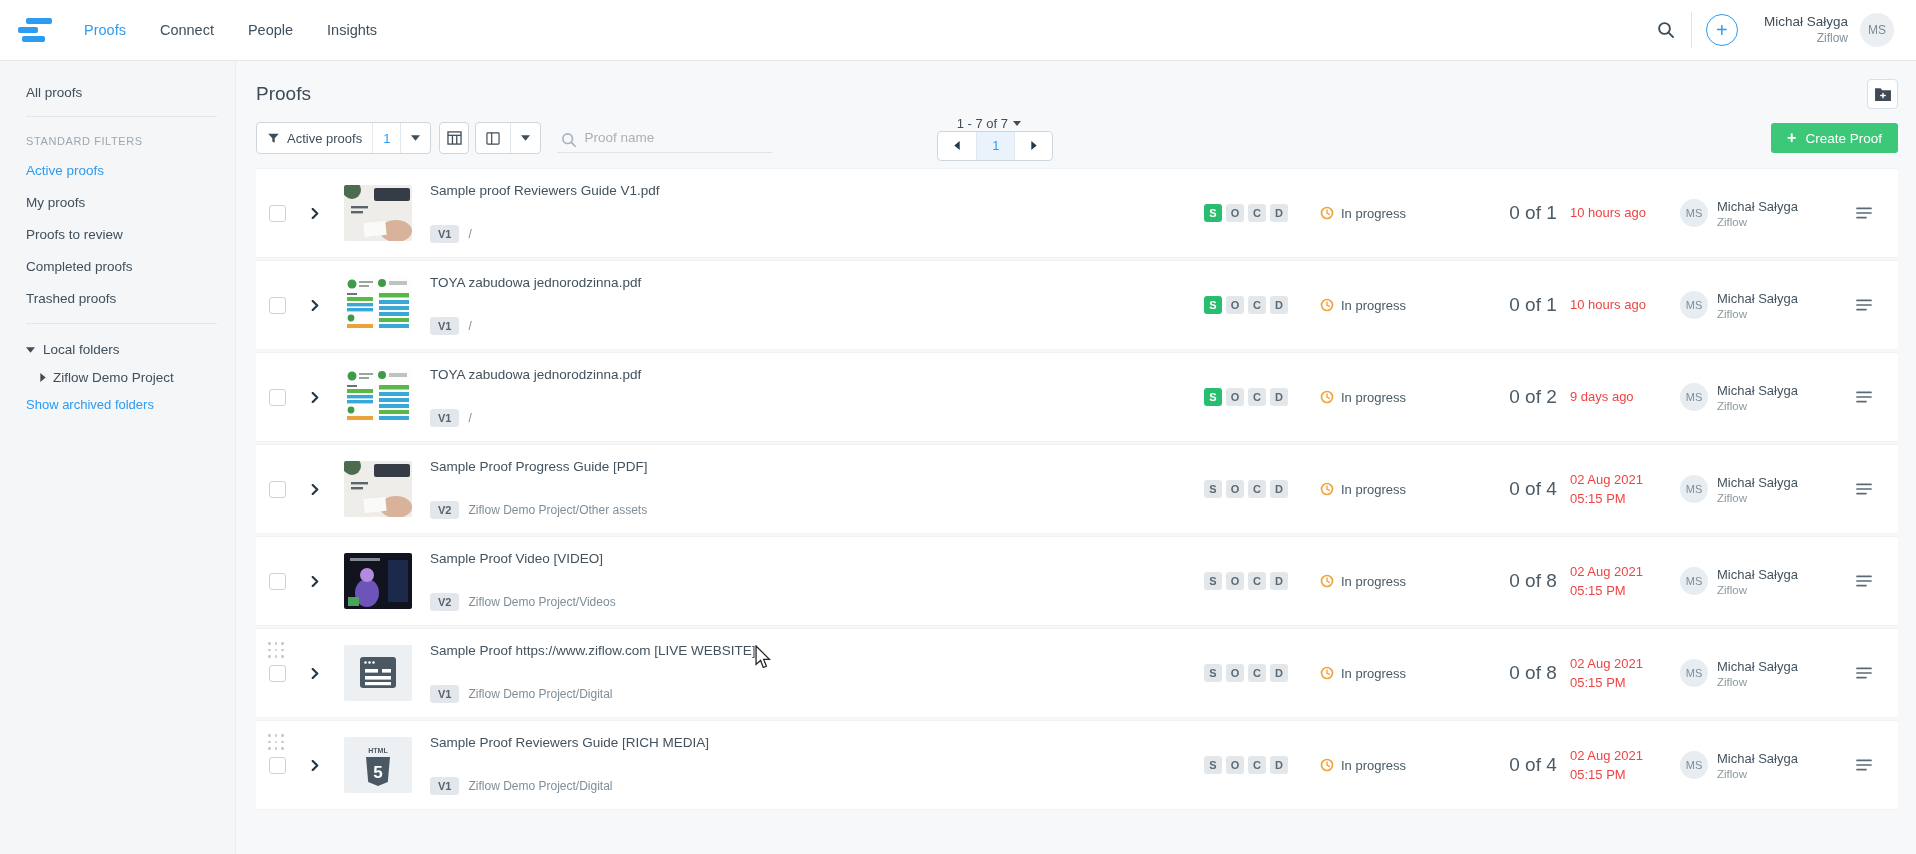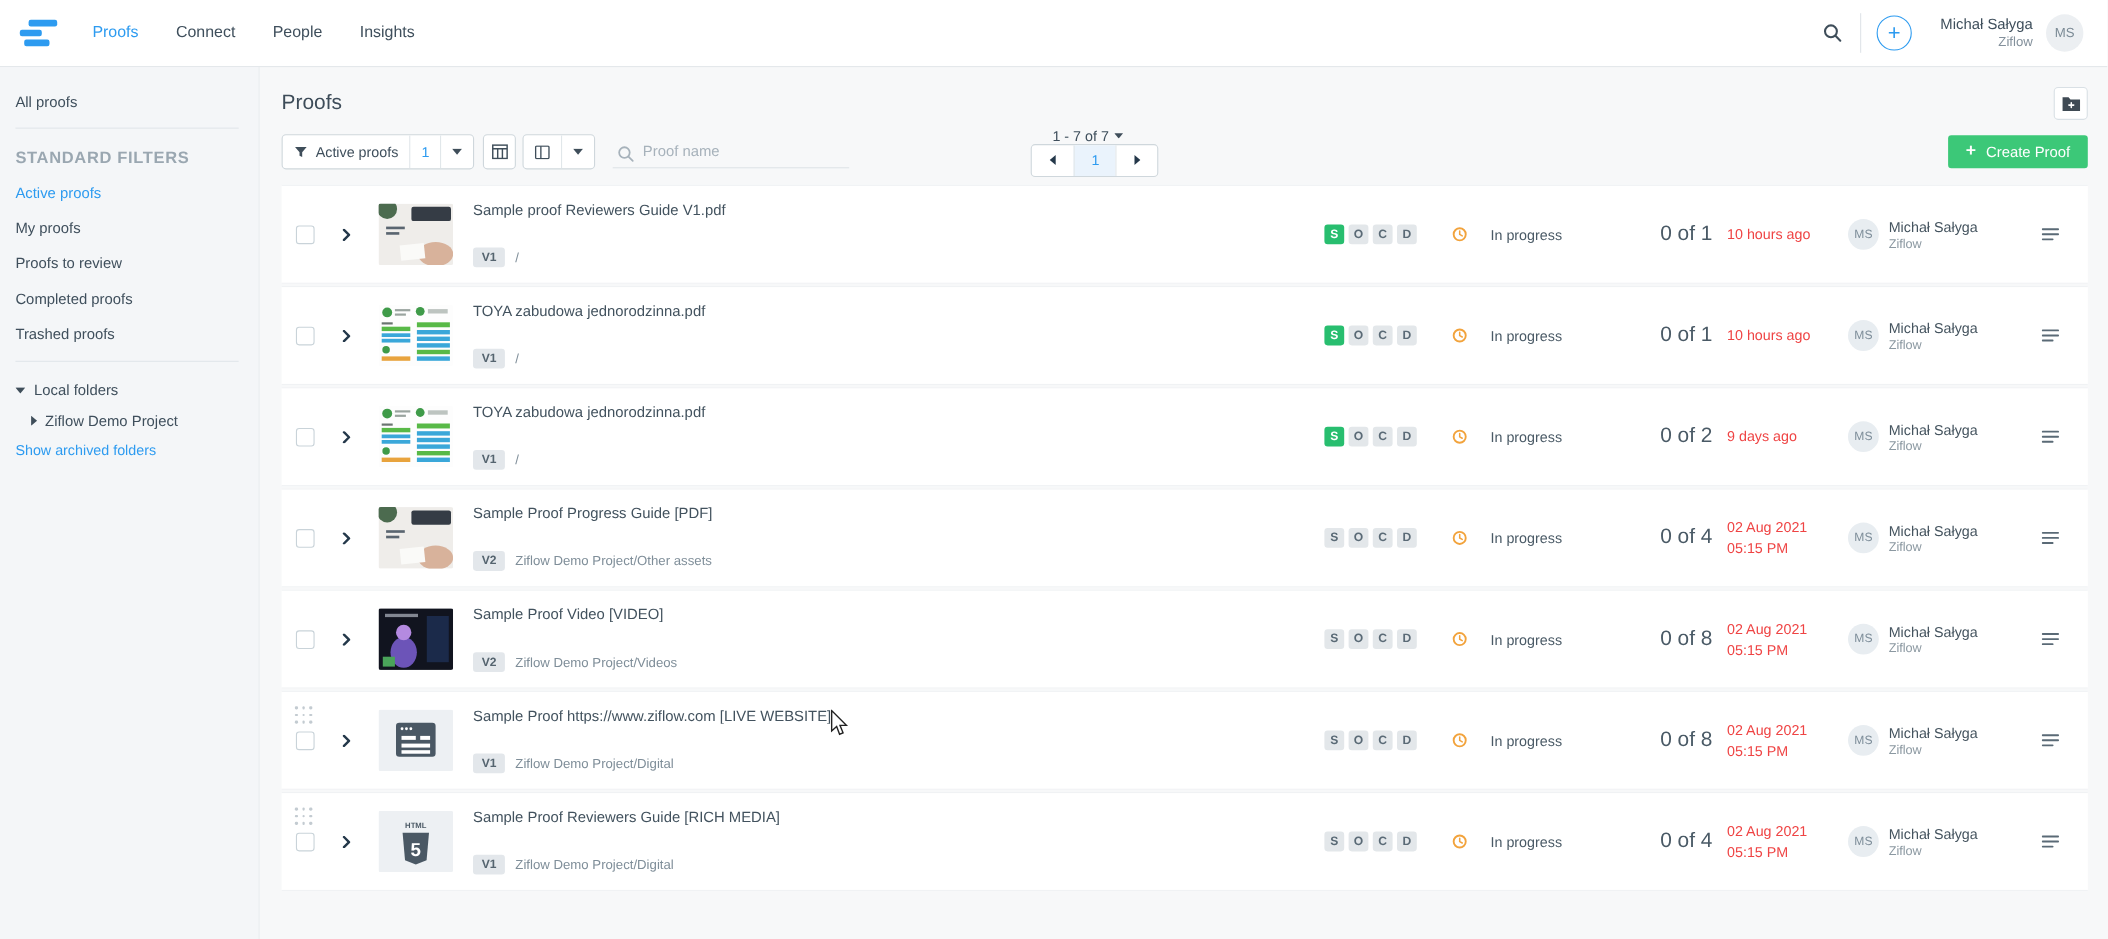--- a/index.html
+++ b/index.html
@@ -25,24 +25,24 @@
   .tb-search{width:34px; height:34px; display:flex; align-items:center; justify-content:center; cursor:pointer;}
   .tb-divider{width:1px; height:36px; background:#DFE4E8; margin:0 14px 0 8px;}
   .plus-btn{width:32px; height:32px; border-radius:50%; border:1.6px solid var(--accent_blue); background:#fff; color:var(--accent_blue); font-size:20px; line-height:1; display:flex; align-items:center; justify-content:center; cursor:pointer;}
   .user-block{margin-left:26px; text-align:right; line-height:1.3;}
   .user-name{font-size:13.5px; color:var(--text_dark);}
   .user-org{font-size:12px; color:var(--text_gray);}
   .avatar{width:34px; height:34px; border-radius:50%; background:#ECEFF2; color:#7B8A95; font-size:12px; display:flex; align-items:center; justify-content:center; margin-left:12px; cursor:pointer;}
 
   
   .app{display:flex; height:793px;}
-  .sidebar{width:236px; background:var(--sidebar_bg); border-right:1px solid #E9EDEF; padding:24px 18px 0 14px; font-size:13.5px; flex-shrink:0;}
+  .sidebar{width:236px; background:var(--sidebar_bg); border-right:1px solid #E9EDEF; padding:24px 18px 0 26px; font-size:13.5px; flex-shrink:0;}
   .side-link{color:var(--text_dark); cursor:pointer; margin-bottom:10px;}
   .side-sep{border:none; border-top:1px solid #E2E7EA; margin:16px 0 18px 0;}
-  .side-caption{font-size:15px; letter-spacing:.6px; color:#9AA7B1; margin-bottom:16px;font-weight:bold;}
+  .side-caption{font-size:11px; letter-spacing:.6px; color:#9AA7B1; margin-bottom:16px;}
   .side-filters div{margin-bottom:17px; color:var(--text_dark); cursor:pointer;}
   .side-filters div.active{color:var(--accent_blue);}
   .folder-head{display:flex; align-items:center; gap:8px; cursor:pointer; margin-bottom:13px;}
   .folder-item{display:flex; align-items:center; gap:7px; margin-left:14px; cursor:pointer; margin-bottom:12px;}
   .archived-link{color:var(--accent_blue); cursor:pointer; font-size:13px;}
 
   .main{flex:1; padding:0 18px 0 20px; min-width:0;}
   .main-head{display:flex; align-items:center; justify-content:space-between; margin-top:15px; height:36px;}
   .page-title{font-size:19px; font-weight:500; color:#3D4C59;}
   .folder-add-btn{width:31px; height:30px; background:#fff; border:1px solid var(--border); border-radius:4px; display:flex; align-items:center; justify-content:center; cursor:pointer;}
@@ -82,21 +82,21 @@
   .dots i{width:2.6px; height:2.6px; border-radius:50%; background:#C3CBD1;}
   .c-expand{display:flex; justify-content:center; cursor:pointer;}
   .thumb{width:68px; height:56px; border-radius:2px; overflow:hidden; cursor:pointer; margin-left:12px;}
   .pname{font-size:13.5px; color:#42525E; cursor:pointer; white-space:nowrap; overflow:hidden; text-overflow:ellipsis;}
   .pmeta{display:flex; align-items:center; margin-top:27px;}
   .vbadge{background:#E3E7EB; color:#55646F; font-size:11px; font-weight:bold; padding:3px 8px; border-radius:3px;}
   .ppath{font-size:12px; color:#7F8E99; margin-left:9px;}
   .socd{display:flex; gap:4px;}
   .socd b{width:18px; height:18px; border-radius:3px; background:#E3E7EA; color:#5A6A76; font-size:11px; display:flex; align-items:center; justify-content:center; font-weight:bold;}
   .socd b.done{background:var(--badge_green); color:#fff;}
-  .status{display:flex; align-items:center; gap:21px; font-size:13px; color:#4A5A66;}
+  .status{display:flex; align-items:center; gap:7px; font-size:13px; color:#4A5A66;}
   .c-decisions{text-align:center; font-size:19px; color:#4A5A66;}
   .c-created{font-size:13px; color:#ef4444; line-height:1.5;}
   .owner{display:flex; align-items:center; gap:9px;}
   .o-avatar{width:28px; height:28px; border-radius:50%; background:#E8EDF1; color:#7D8D99; font-size:11px; display:flex; align-items:center; justify-content:center; flex-shrink:0;}
   .o-name{font-size:13px; color:#45545F; line-height:1.35;}
   .o-org{font-size:11.5px; color:#8B98A1;}
   .menu-btn{width:24px; height:24px; display:flex; align-items:center; justify-content:center; cursor:pointer;}
 
   .cursor{position:absolute; left:755px; top:645px; pointer-events:none; z-index:50;}
 </style>

